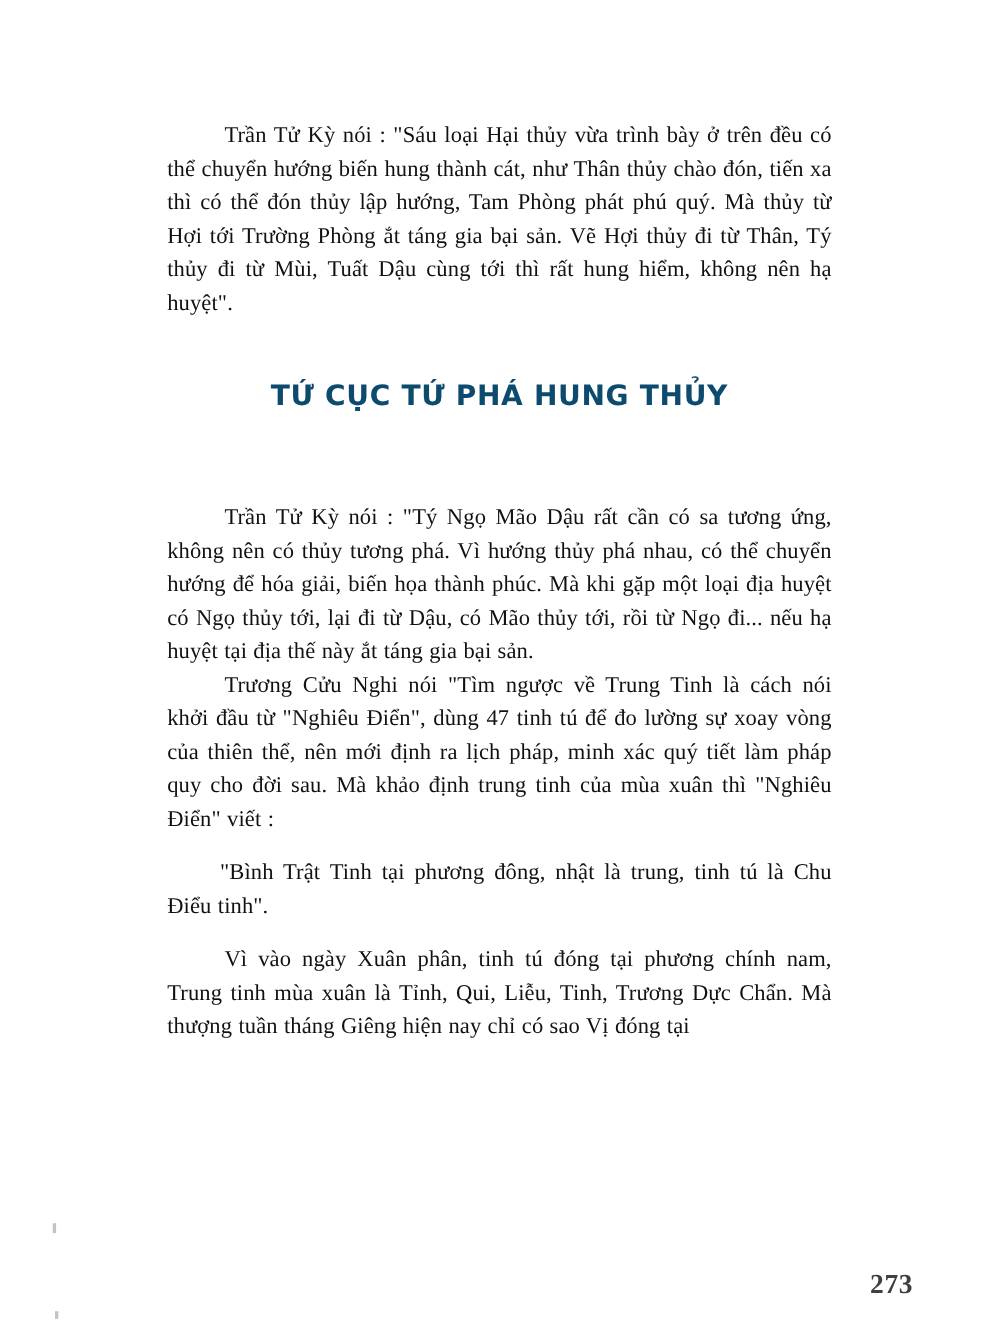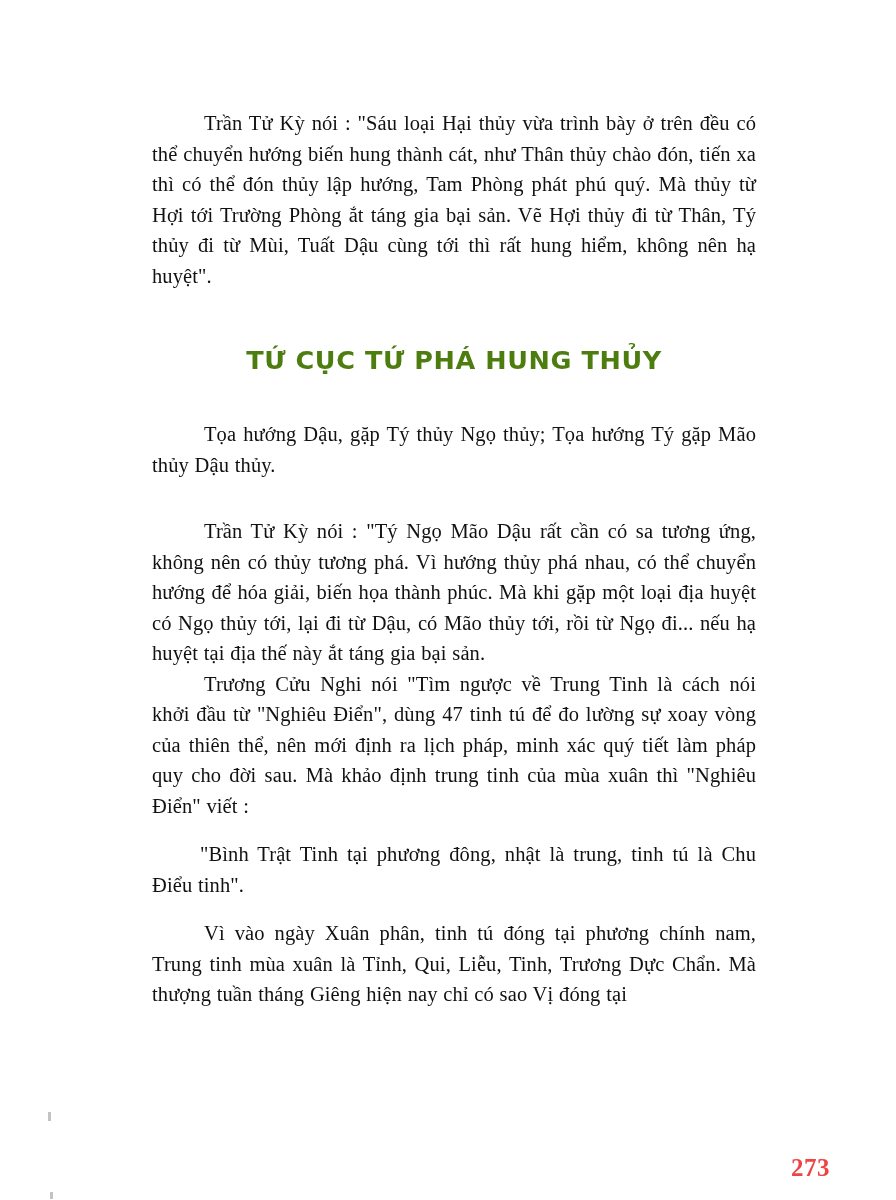--- a/index.html
+++ b/index.html
@@ -52,53 +52,52 @@
   .spacer-sm { height: 18px; }
 
   h2.section-heading {
     margin: 0;
     font-family: "DejaVu Sans", "Liberation Sans", sans-serif;
     font-weight: 700;
     font-size: 25.5px;
     line-height: 30px;
     letter-spacing: 0.6px;
     text-align: center;
-    color: #4d7c0f;
+    color: #0c4a6e;
   }
   .heading-block-1 { padding-top: 54px; padding-bottom: 44px; }
   .heading-block-2 { padding-top: 60px; padding-bottom: 48px; }
 
   .page-number {
     position: absolute;
     right: 62px;
     top: 1150px;
     font-family: "Liberation Serif", "DejaVu Serif", serif;
     font-weight: 700;
     font-size: 25px;
     letter-spacing: 0.5px;
-    color: #ef4444;
+    color: #404040;
   }
 </style>
 </head>
 <body>
 
 <div class="page">
 
   <div class="scan-speck speck-a"></div>
   <div class="scan-speck speck-b"></div>
 
   <div class="content">
 
     <p class="para">Trần Tử Kỳ nói : "Sáu loại Hại thủy vừa trình bày ở trên đều có thể chuyển hướng biến hung thành cát, như Thân thủy chào đón, tiến xa thì có thể đón thủy lập hướng, Tam Phòng phát phú quý. Mà thủy từ Hợi tới Trường Phòng ắt táng gia bại sản. Vẽ Hợi thủy đi từ Thân, Tý thủy đi từ Mùi, Tuất Dậu cùng tới thì rất hung hiểm, không nên hạ huyệt".</p>
 
     <div class="heading-block-1">
       <h2 class="section-heading">TỨ CỤC TỨ PHÁ HUNG THỦY</h2>
     </div>
 
-    <p class="para">Tọa hướng Dậu, gặp Tý thủy Ngọ thủy; Tọa hướng Tý gặp Mão thủy Dậu thủy.</p>
 
     <div class="spacer-sm"></div>
 
 
     <div class="spacer-sm"></div>
 
     <p class="para">Trần Tử Kỳ nói : "Tý Ngọ Mão Dậu rất cần có sa tương ứng, không nên có thủy tương phá. Vì hướng thủy phá nhau, có thể chuyển hướng để hóa giải, biến họa thành phúc. Mà khi gặp một loại địa huyệt có Ngọ thủy tới, lại đi từ Dậu, có Mão thủy tới, rồi từ Ngọ đi... nếu hạ huyệt tại địa thế này ắt táng gia bại sản.</p>
 
 
     <p class="para">Trương Cửu Nghi nói "Tìm ngược về Trung Tinh là cách nói khởi đầu từ "Nghiêu Điển", dùng 47 tinh tú để đo lường sự xoay vòng của thiên thể, nên mới định ra lịch pháp, minh xác quý tiết làm pháp quy cho đời sau. Mà khảo định trung tinh của mùa xuân thì "Nghiêu Điển" viết :</p>

